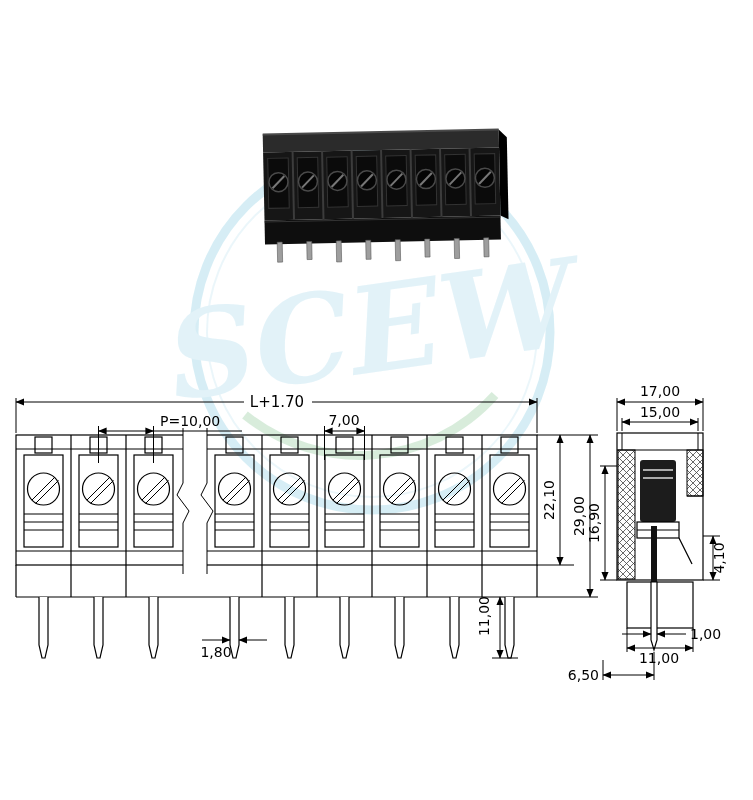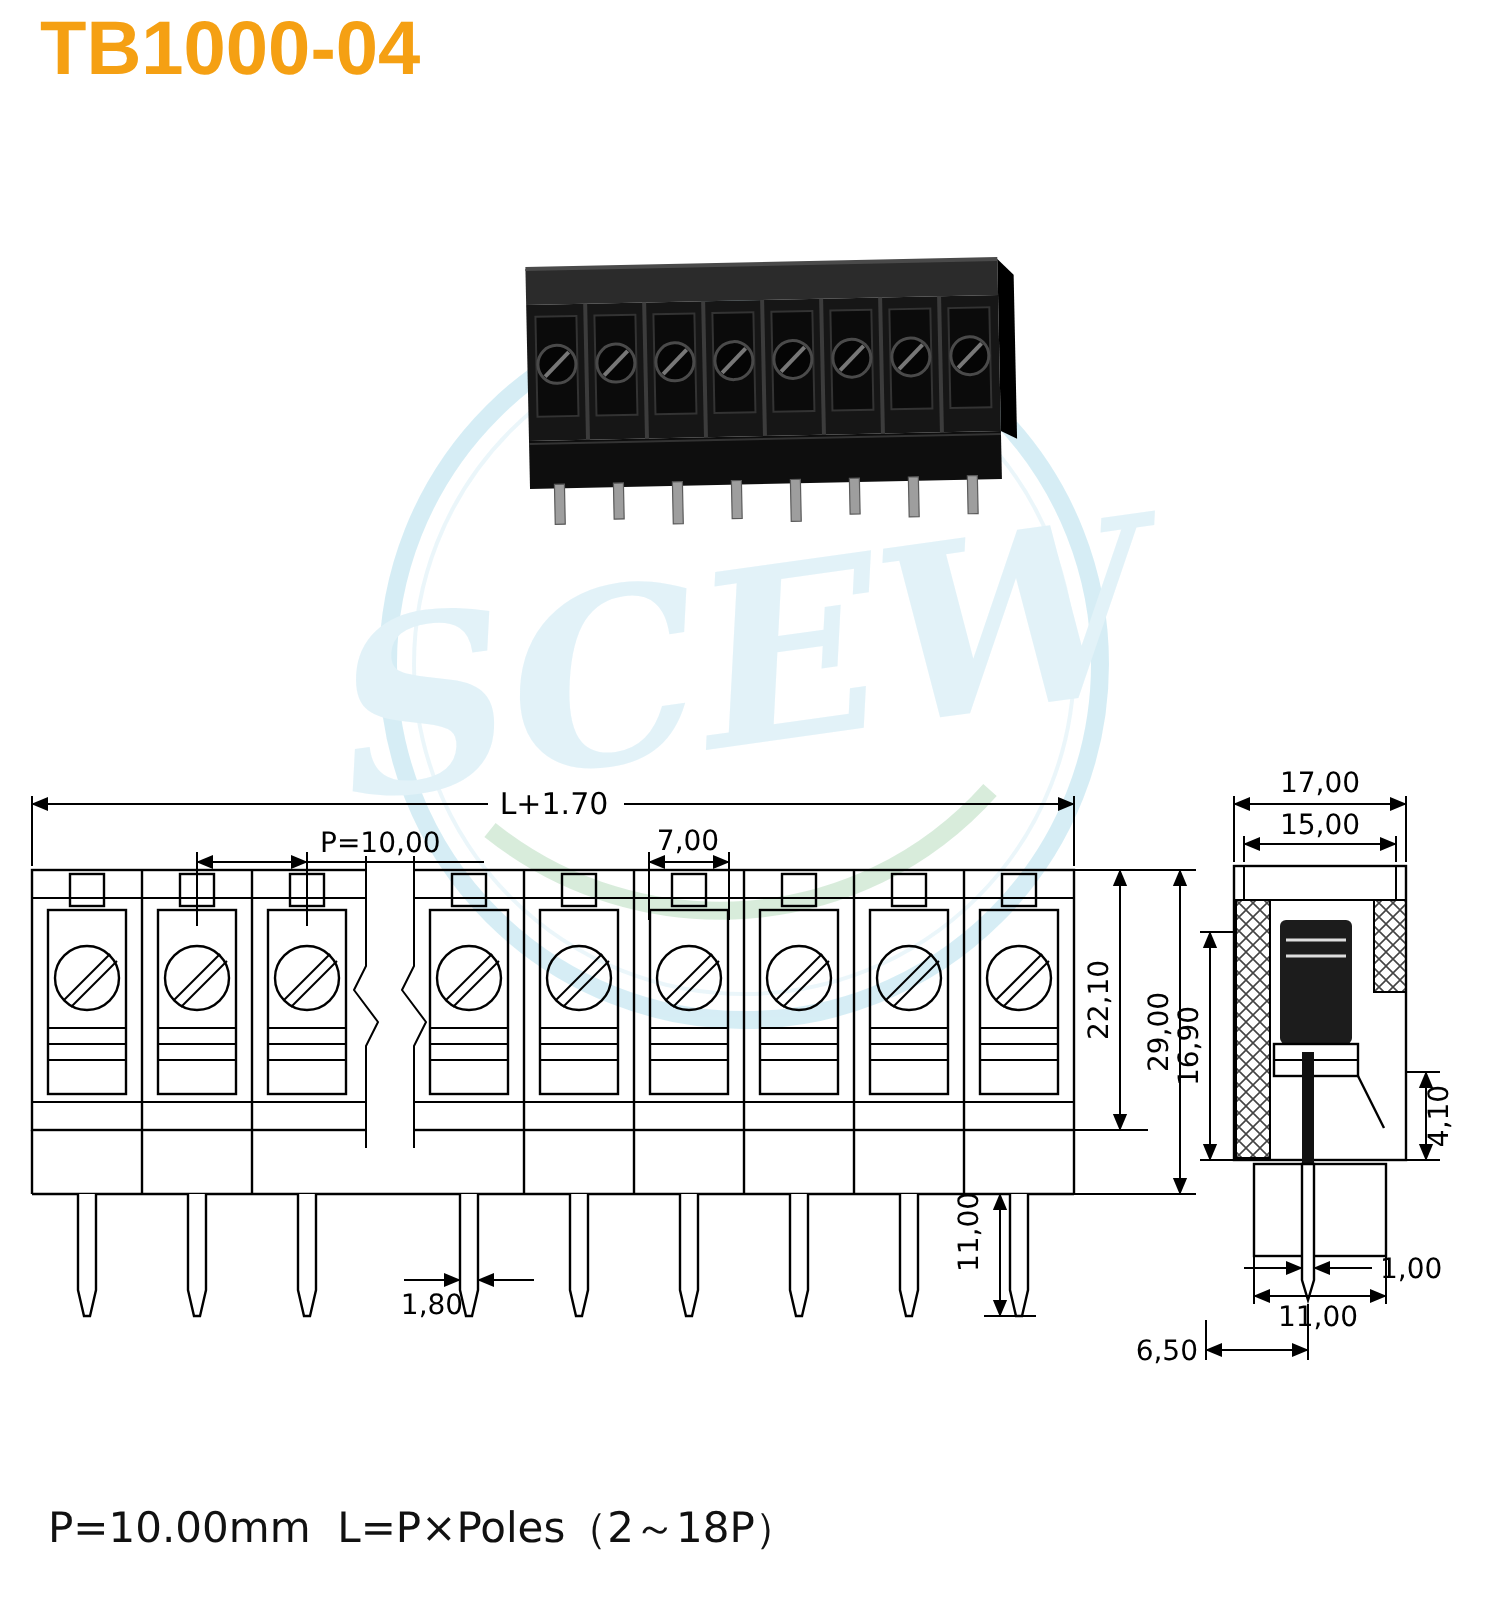--- a/index.html
+++ b/index.html
@@ -16,21 +16,20 @@
   .dt{font-size:14px;fill:#000;font-family:"DejaVu Sans",sans-serif;}
   .dt15{font-size:15px;}
   .wm-letters{font-size:120px;font-style:italic;font-weight:bold;
               font-family:"DejaVu Serif",serif;}
 </style>
 </head>
 <body>
 
 <div class="page">
 
-  <div class="title">TB1000-04</div>
 
   <svg class="drawing" width="753" height="800" viewBox="0 0 753 800">
     <defs>
       <marker id="arr" viewBox="0 0 10 10" refX="9" refY="5" markerWidth="9" markerHeight="9" orient="auto-start-reverse">
         <path d="M0,1 L9.5,5 L0,9 Z" fill="#000"></path>
       </marker>
       <pattern id="xh" width="7" height="7" patternUnits="userSpaceOnUse">
         <path d="M0,0 l7,7 M7,0 l-7,7" stroke="#444" stroke-width="0.8"></path>
       </pattern>
       <g id="pole">
@@ -227,15 +226,14 @@
         <line class="dl" x1="627" y1="648" x2="693" y2="648" marker-start="url(#arr)" marker-end="url(#arr)"></line>
         <text class="dt" x="659" y="663" text-anchor="middle">11,00</text>
 
         <path class="dl" d="M603,660V680 M654,652V680"></path>
         <line class="dl" x1="603" y1="675" x2="654" y2="675" marker-start="url(#arr)" marker-end="url(#arr)"></line>
         <text class="dt" x="599" y="680" text-anchor="end">6,50</text>
       </g>
     </g>
   </svg>
 
-  <div class="footer">P=10.00mm  L=P×Poles（2～18P）</div>
 
 </div>
 
 </body></html>

